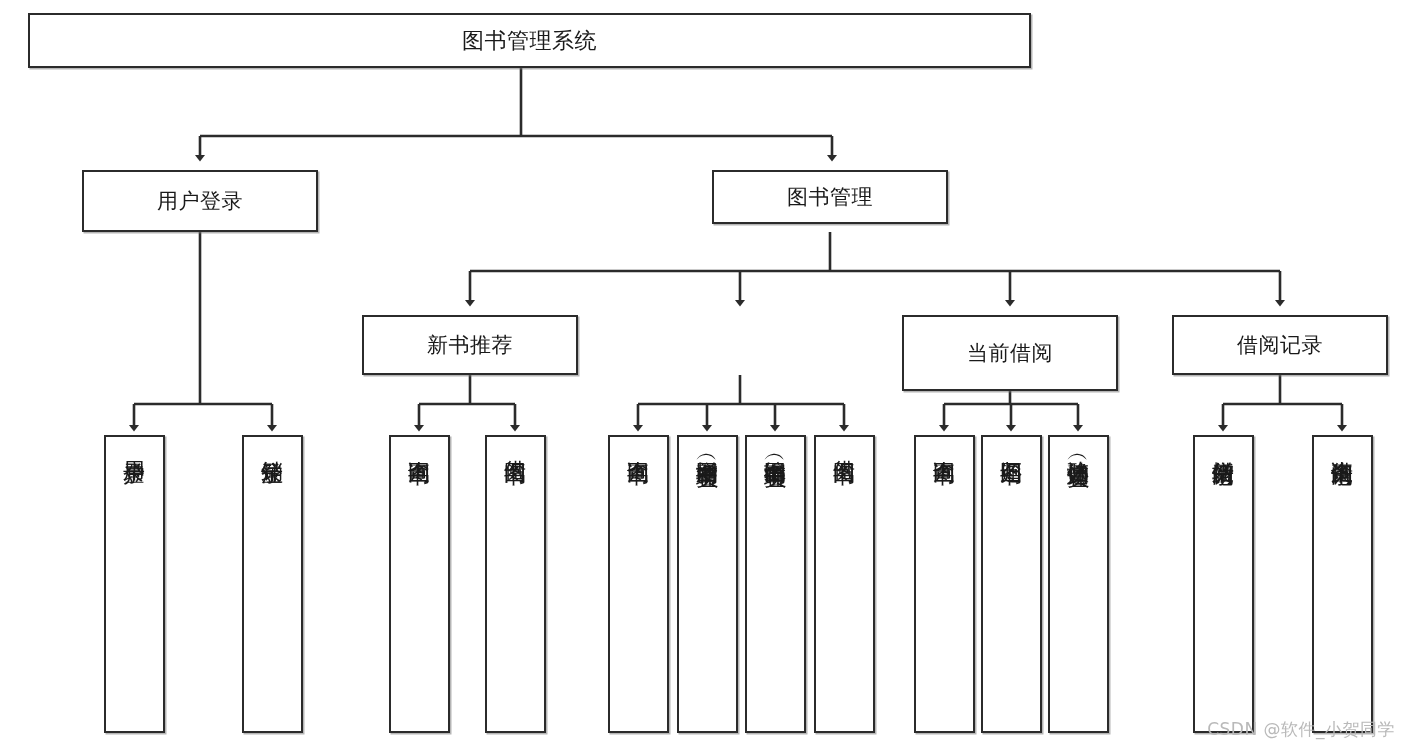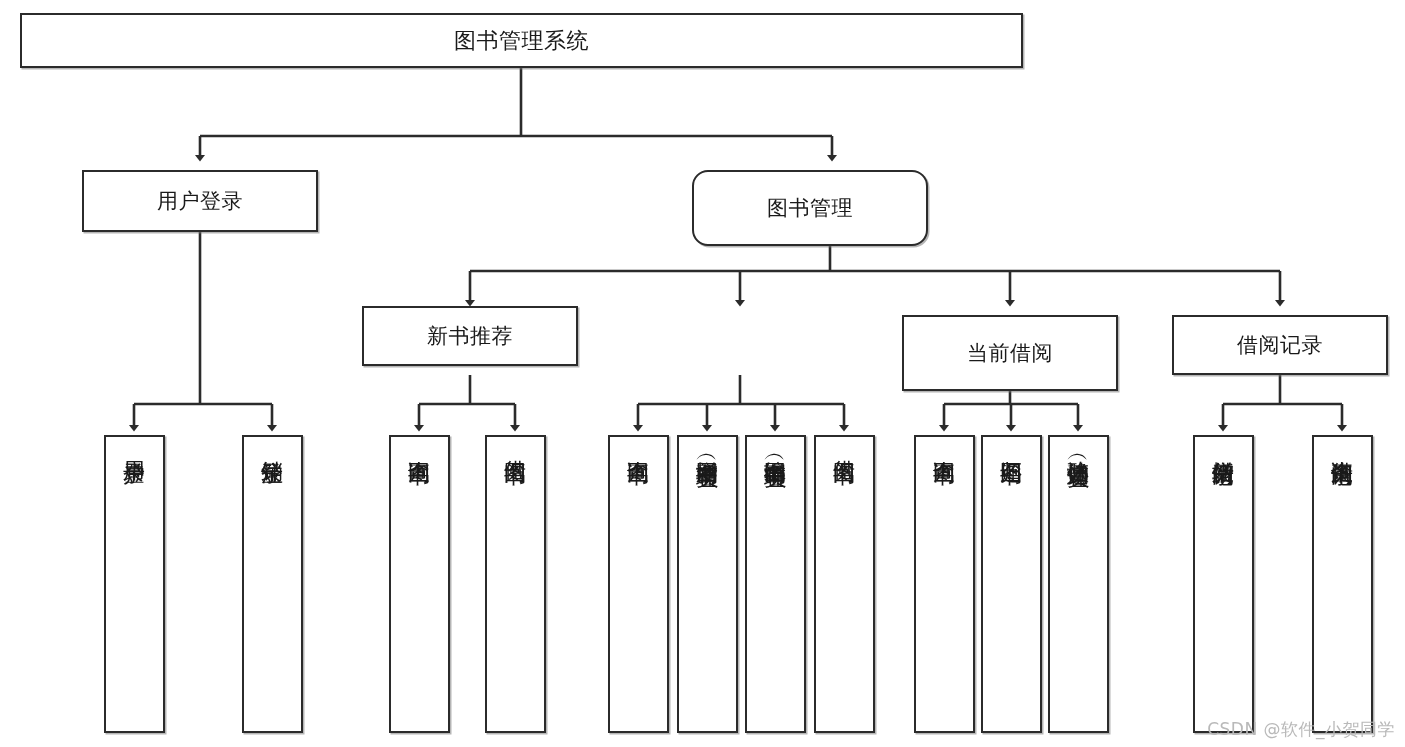--- a/index.html
+++ b/index.html
@@ -137,32 +137,32 @@
     </g>
 
     <g stroke="#2b2b2b" stroke-width="2.6" fill="none">
       <path d="M 1280 375 L 1280 404"></path>
       <path d="M 1223 404 L 1342 404"></path>
       <path d="M 1223 404 L 1223 428" marker-end="url(#arrowhead)"></path>
       <path d="M 1342 404 L 1342 428" marker-end="url(#arrowhead)"></path>
     </g>
   </svg>
 
-  <div class="node horiz root" style="left:20px; top:13px; width:1003px; height:55px;">
+  <div class="node horiz root" style="left:28px; top:13px; width:1003px; height:55px;">
     <span class="label">图书管理系统</span>
   </div>
 
   <div class="node horiz" style="left:82px; top:170px; width:236px; height:62px;">
     <span class="label">用户登录</span>
   </div>
-  <div class="node horiz" style="left:692px; top:170px; width:236px; height:76px;border-radius:16px;">
+  <div class="node horiz" style="left:712px; top:170px; width:236px; height:54px;">
     <span class="label">图书管理</span>
   </div>
 
-  <div class="node horiz" style="left:362px; top:306px; width:216px; height:60px;">
+  <div class="node horiz" style="left:362px; top:315px; width:216px; height:60px;">
     <span class="label">新书推荐</span>
   </div>
   <div class="node horiz" style="left:902px; top:315px; width:216px; height:76px;">
     <span class="label">当前借阅</span>
   </div>
   <div class="node horiz" style="left:1172px; top:315px; width:216px; height:60px;">
     <span class="label">借阅记录</span>
   </div>
 
   <div class="node vert" style="left:104px; top:435px; width:61px; height:298px;">

